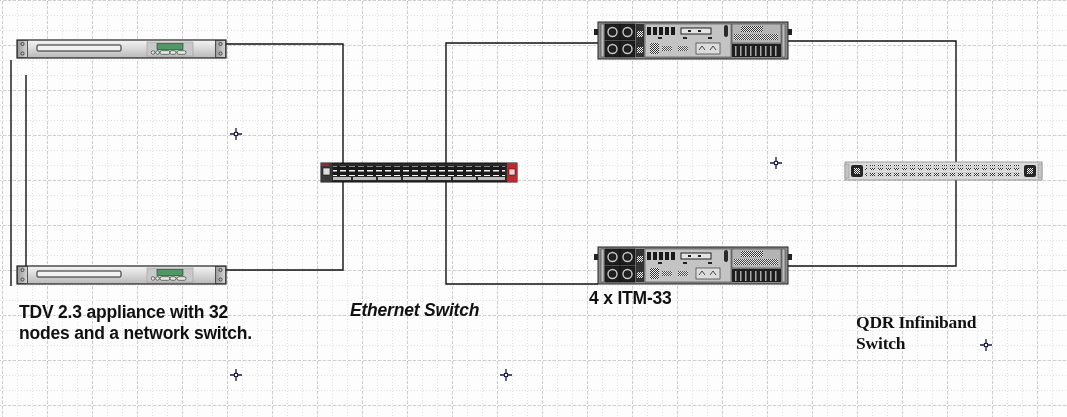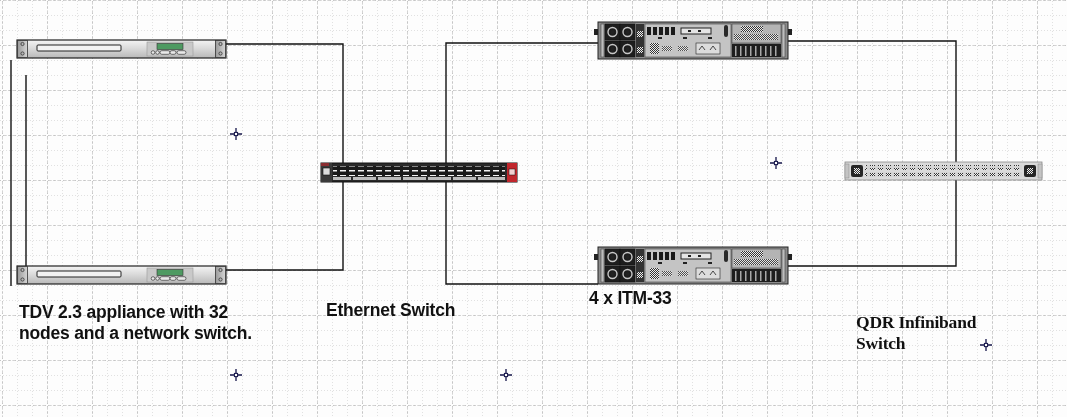--- a/index.html
+++ b/index.html
@@ -201,16 +201,16 @@
 
   <use href="#crosshair" x="236" y="134"></use>
   <use href="#crosshair" x="776" y="163"></use>
   <use href="#crosshair" x="236" y="375"></use>
   <use href="#crosshair" x="506" y="375"></use>
   <use href="#crosshair" x="986" y="345"></use>
 </svg>
 
 <div class="label" style="left:19px; top:302px;">TDV 2.3 appliance with 32
 nodes and a network switch.</div>
-<div class="label" style="left:326px; top:300px;">Ethernet Switch</div>
+<div class="label" style="left:350px; top:300px;font-style:italic;">Ethernet Switch</div>
 <div class="label" style="left:589px; top:288px;">4 x ITM-33</div>
 <div class="label" style="left:856px; top:312px;font-family:Liberation Serif, serif;">QDR Infiniband
 Switch</div>
 
 </body></html>

